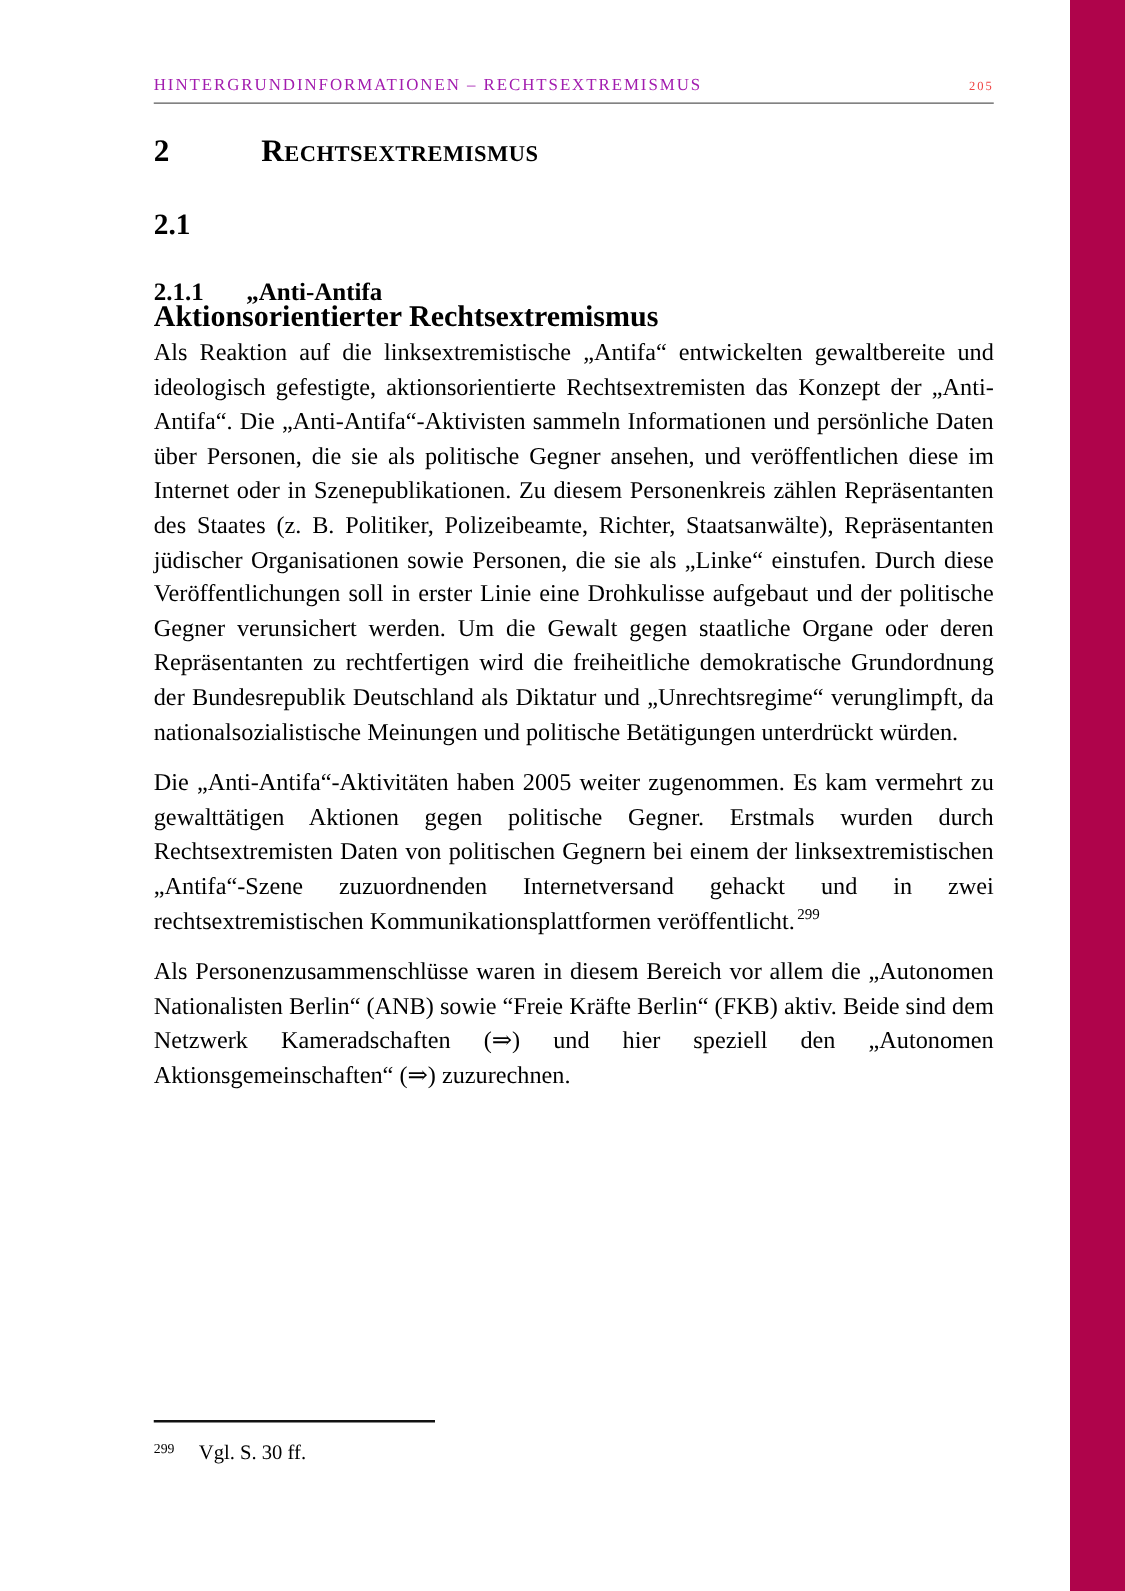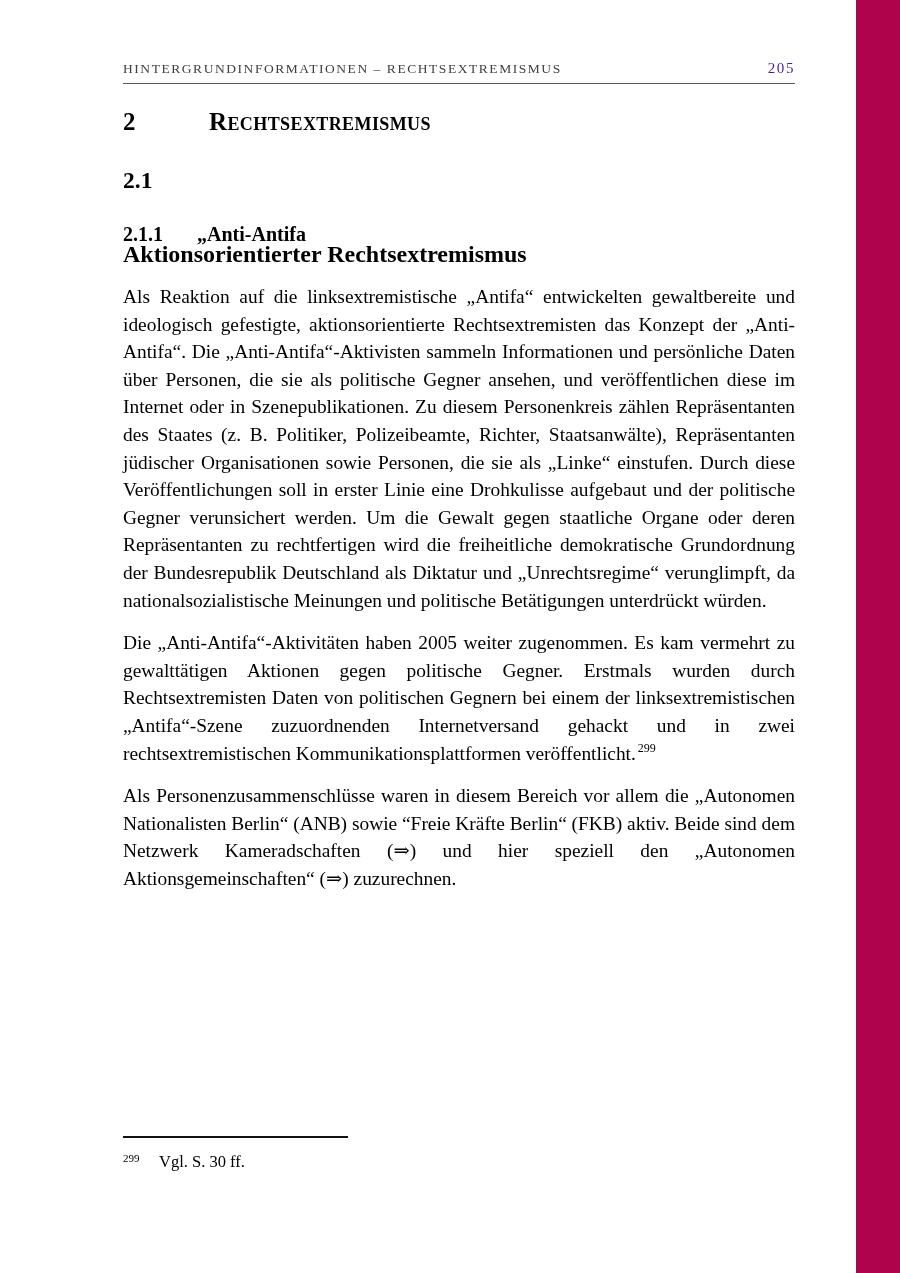--- a/index.html
+++ b/index.html
@@ -54,26 +54,26 @@
     justify-content: space-between;
     border-bottom: 1.5px solid #5a5a5a;
     padding-bottom: 6px;
   }
   .runhead-title {
     font-size: 13.5px;
     letter-spacing: 1.55px;
     font-variant: small-caps;
     text-transform: uppercase;
     white-space: nowrap;
-    color: #404040;
+    color: #a21caf;
   }
   .runhead-page {
-    font-size: 15px;
+    font-size: 10px;
     letter-spacing: 1.6px;
-    color: #4c1d95;
+    color: #ef4444;
     text-align: right;
   }
 
   
   .h-chapter {
     position: absolute;
     left: 0;
     top: 108px;
     width: 672px;
     display: flex;
@@ -131,21 +131,21 @@
   }
 
   
   .body-block {
     position: absolute;
     left: 0;
     top: 268px;
     width: 672px;
   }
   p.para {
-    margin: 15px 0 13px 0;
+    margin: 1px 0 13px 0;
     font-size: 19.4px;
     line-height: 27.6px;
     text-align: justify;
     text-justify: inter-word;
     hyphens: none;
   }
   p.para:last-child { margin-bottom: 0; }
   sup.fnref {
     font-size: 0.62em;
     vertical-align: super;

